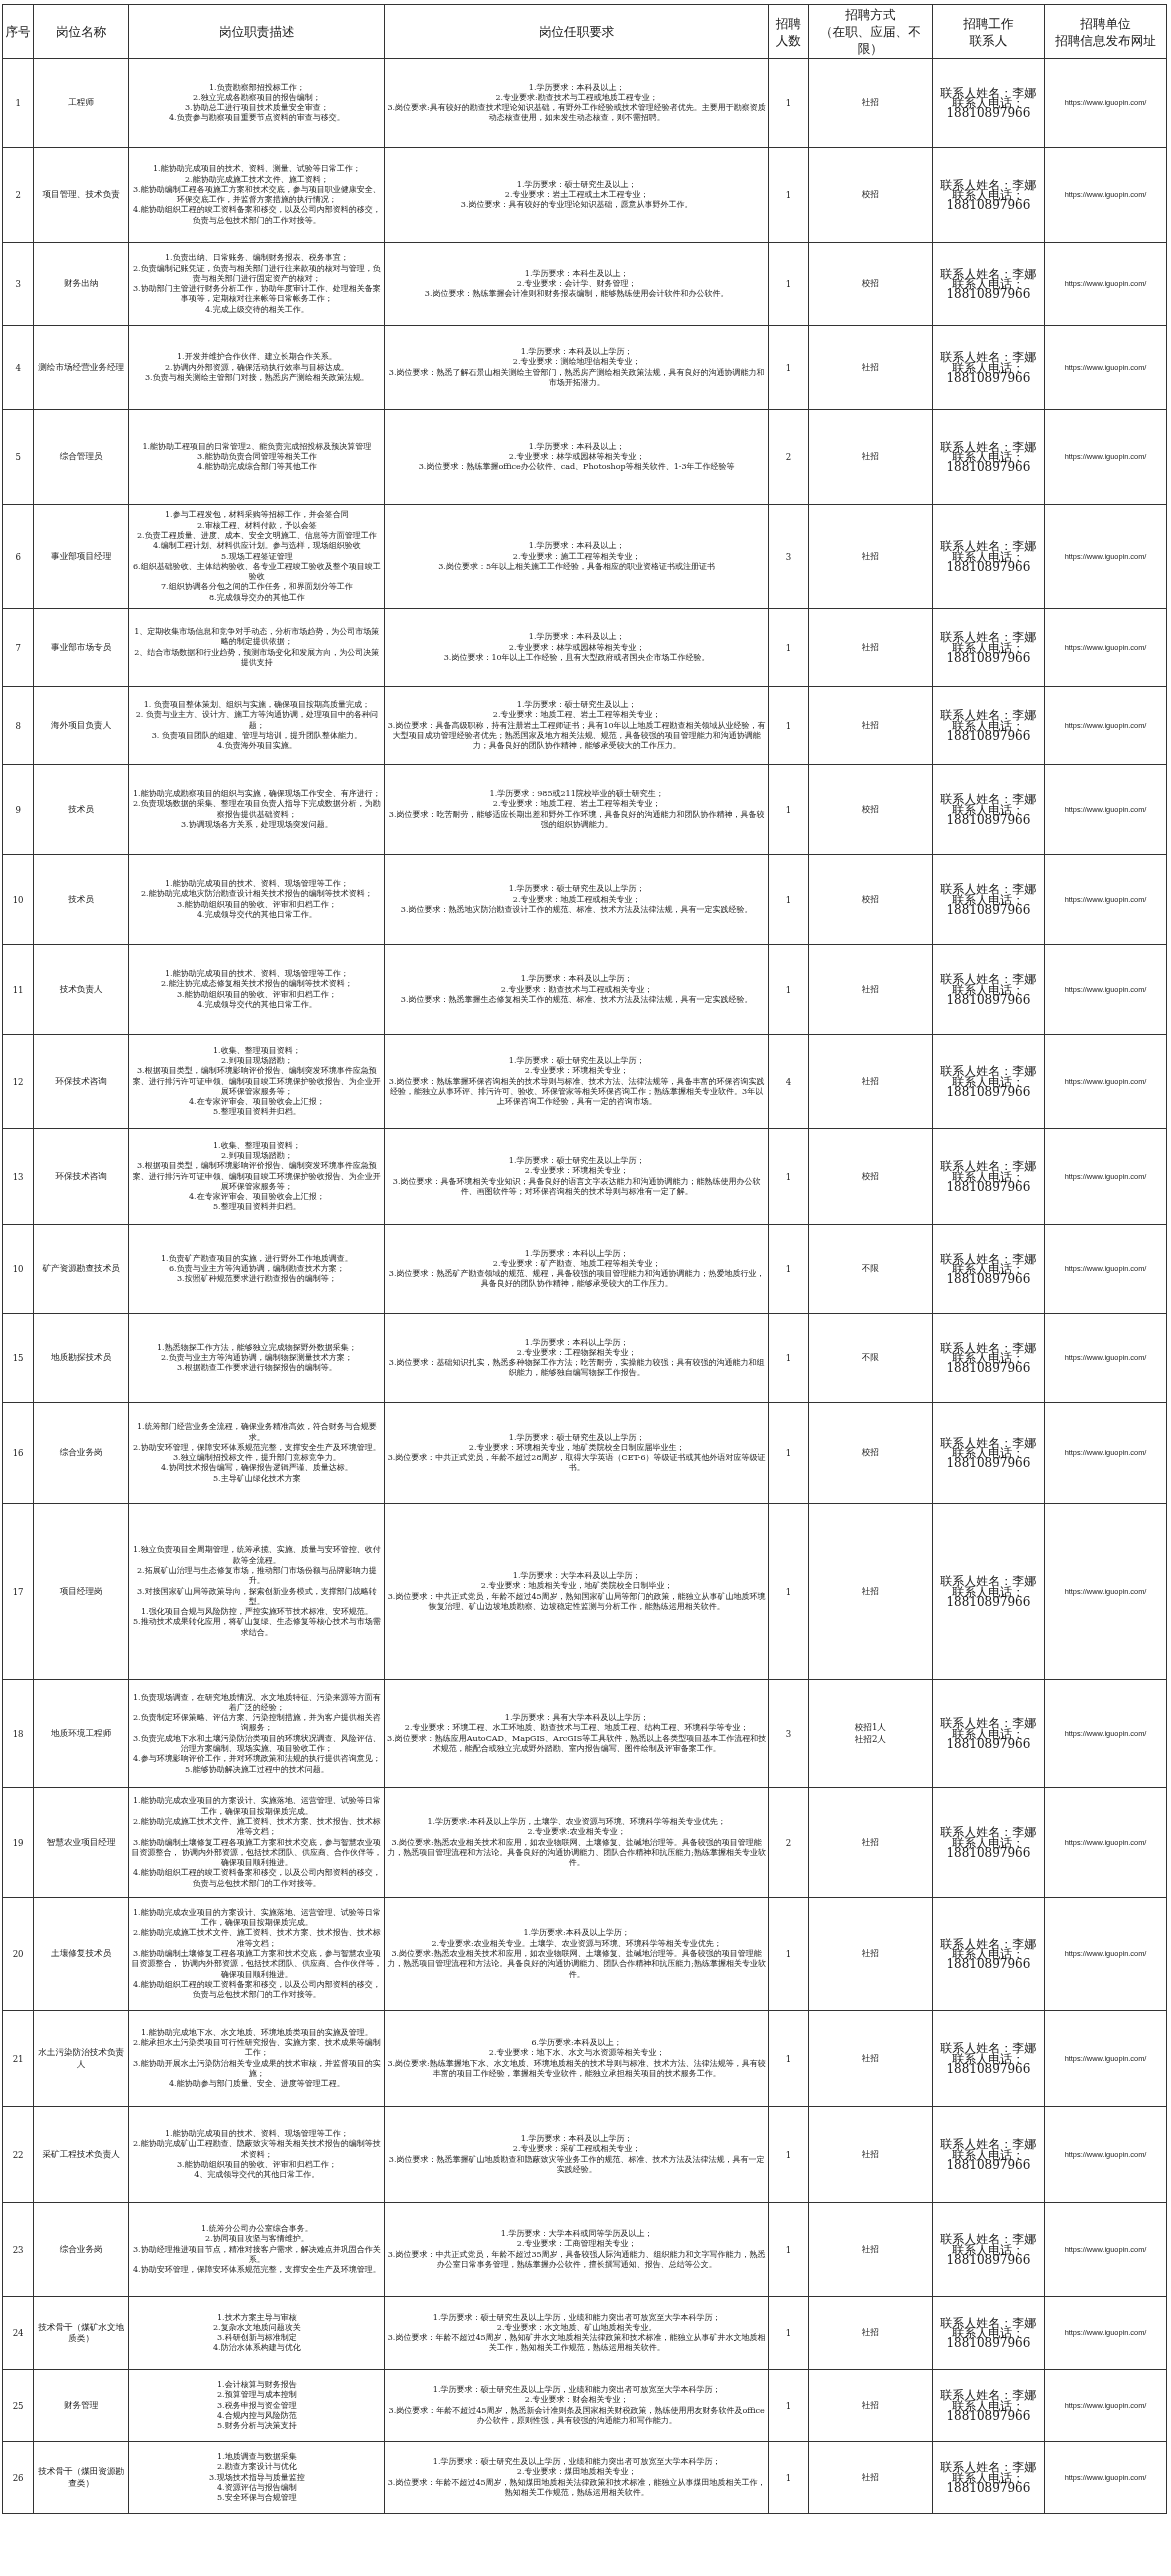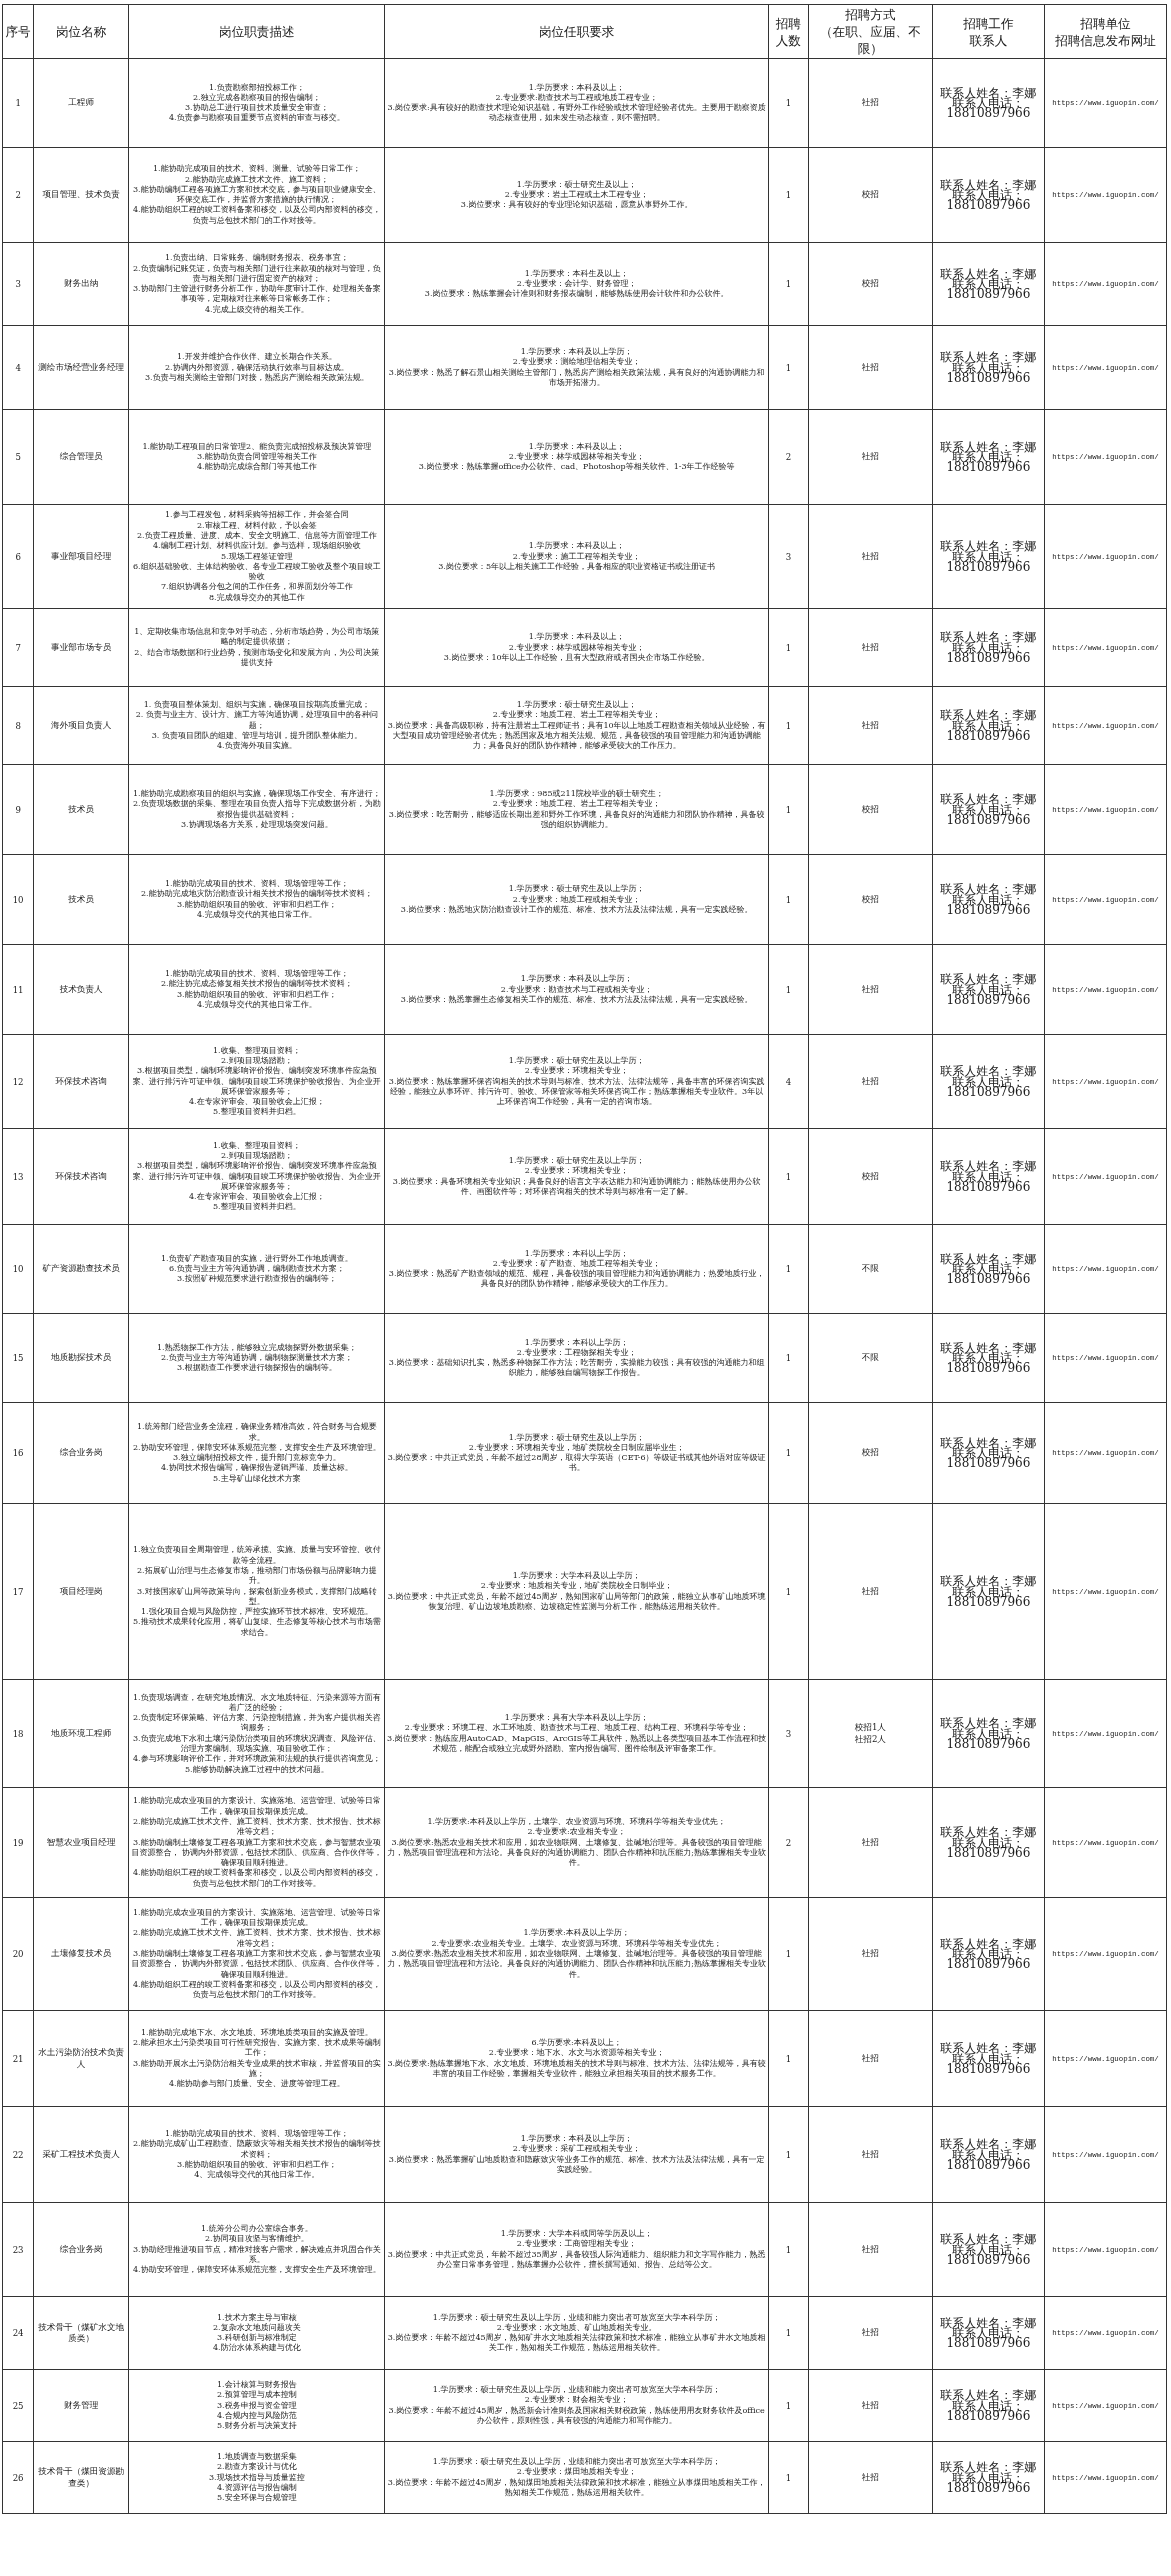--- a/index.html
+++ b/index.html
@@ -7,21 +7,21 @@
   .wrap { padding: 4px 0 0 2.3px; }
   table { border-collapse: collapse; table-layout: fixed; width: 1165px; }
   th, td { border: 1.1px solid #333; vertical-align: middle; font-size: 8px; line-height: 10.3px; }
   th { font-size: 12.6px; line-height: 17px; font-weight: normal; text-align: center; height: 37px; padding: 1.1px 1.1px; }
   td { padding: 1.1px 1.7px; }
   td.c { text-align: center; }
   td.l { text-align: center; }
   td.idx { font-size: 8.6px; }
   td.name { font-size: 8.6px; line-height: 11.4px; margin-left: 32px; }
   td.contact { font-size: 12px; line-height: 10.3px; }
-  td.url { font-family: Liberation Mono, monospace; font-size: 7.4px; }
+  td.url { font-family: Liberation Sans, sans-serif; font-size: 7.4px; }
   .line { display: block; }
   col.c1 { width: 17px; } col.c2 { width: 53px; } col.c3 { width: 142px; }
   col.c4 { width: 213px; } col.c5 { width: 22px; } col.c6 { width: 69px; }
   col.c7 { width: 62px; } col.c8 { width: 68px; }
 </style>
 </head>
 <body>
 
 <div class="wrap">
   <table>

